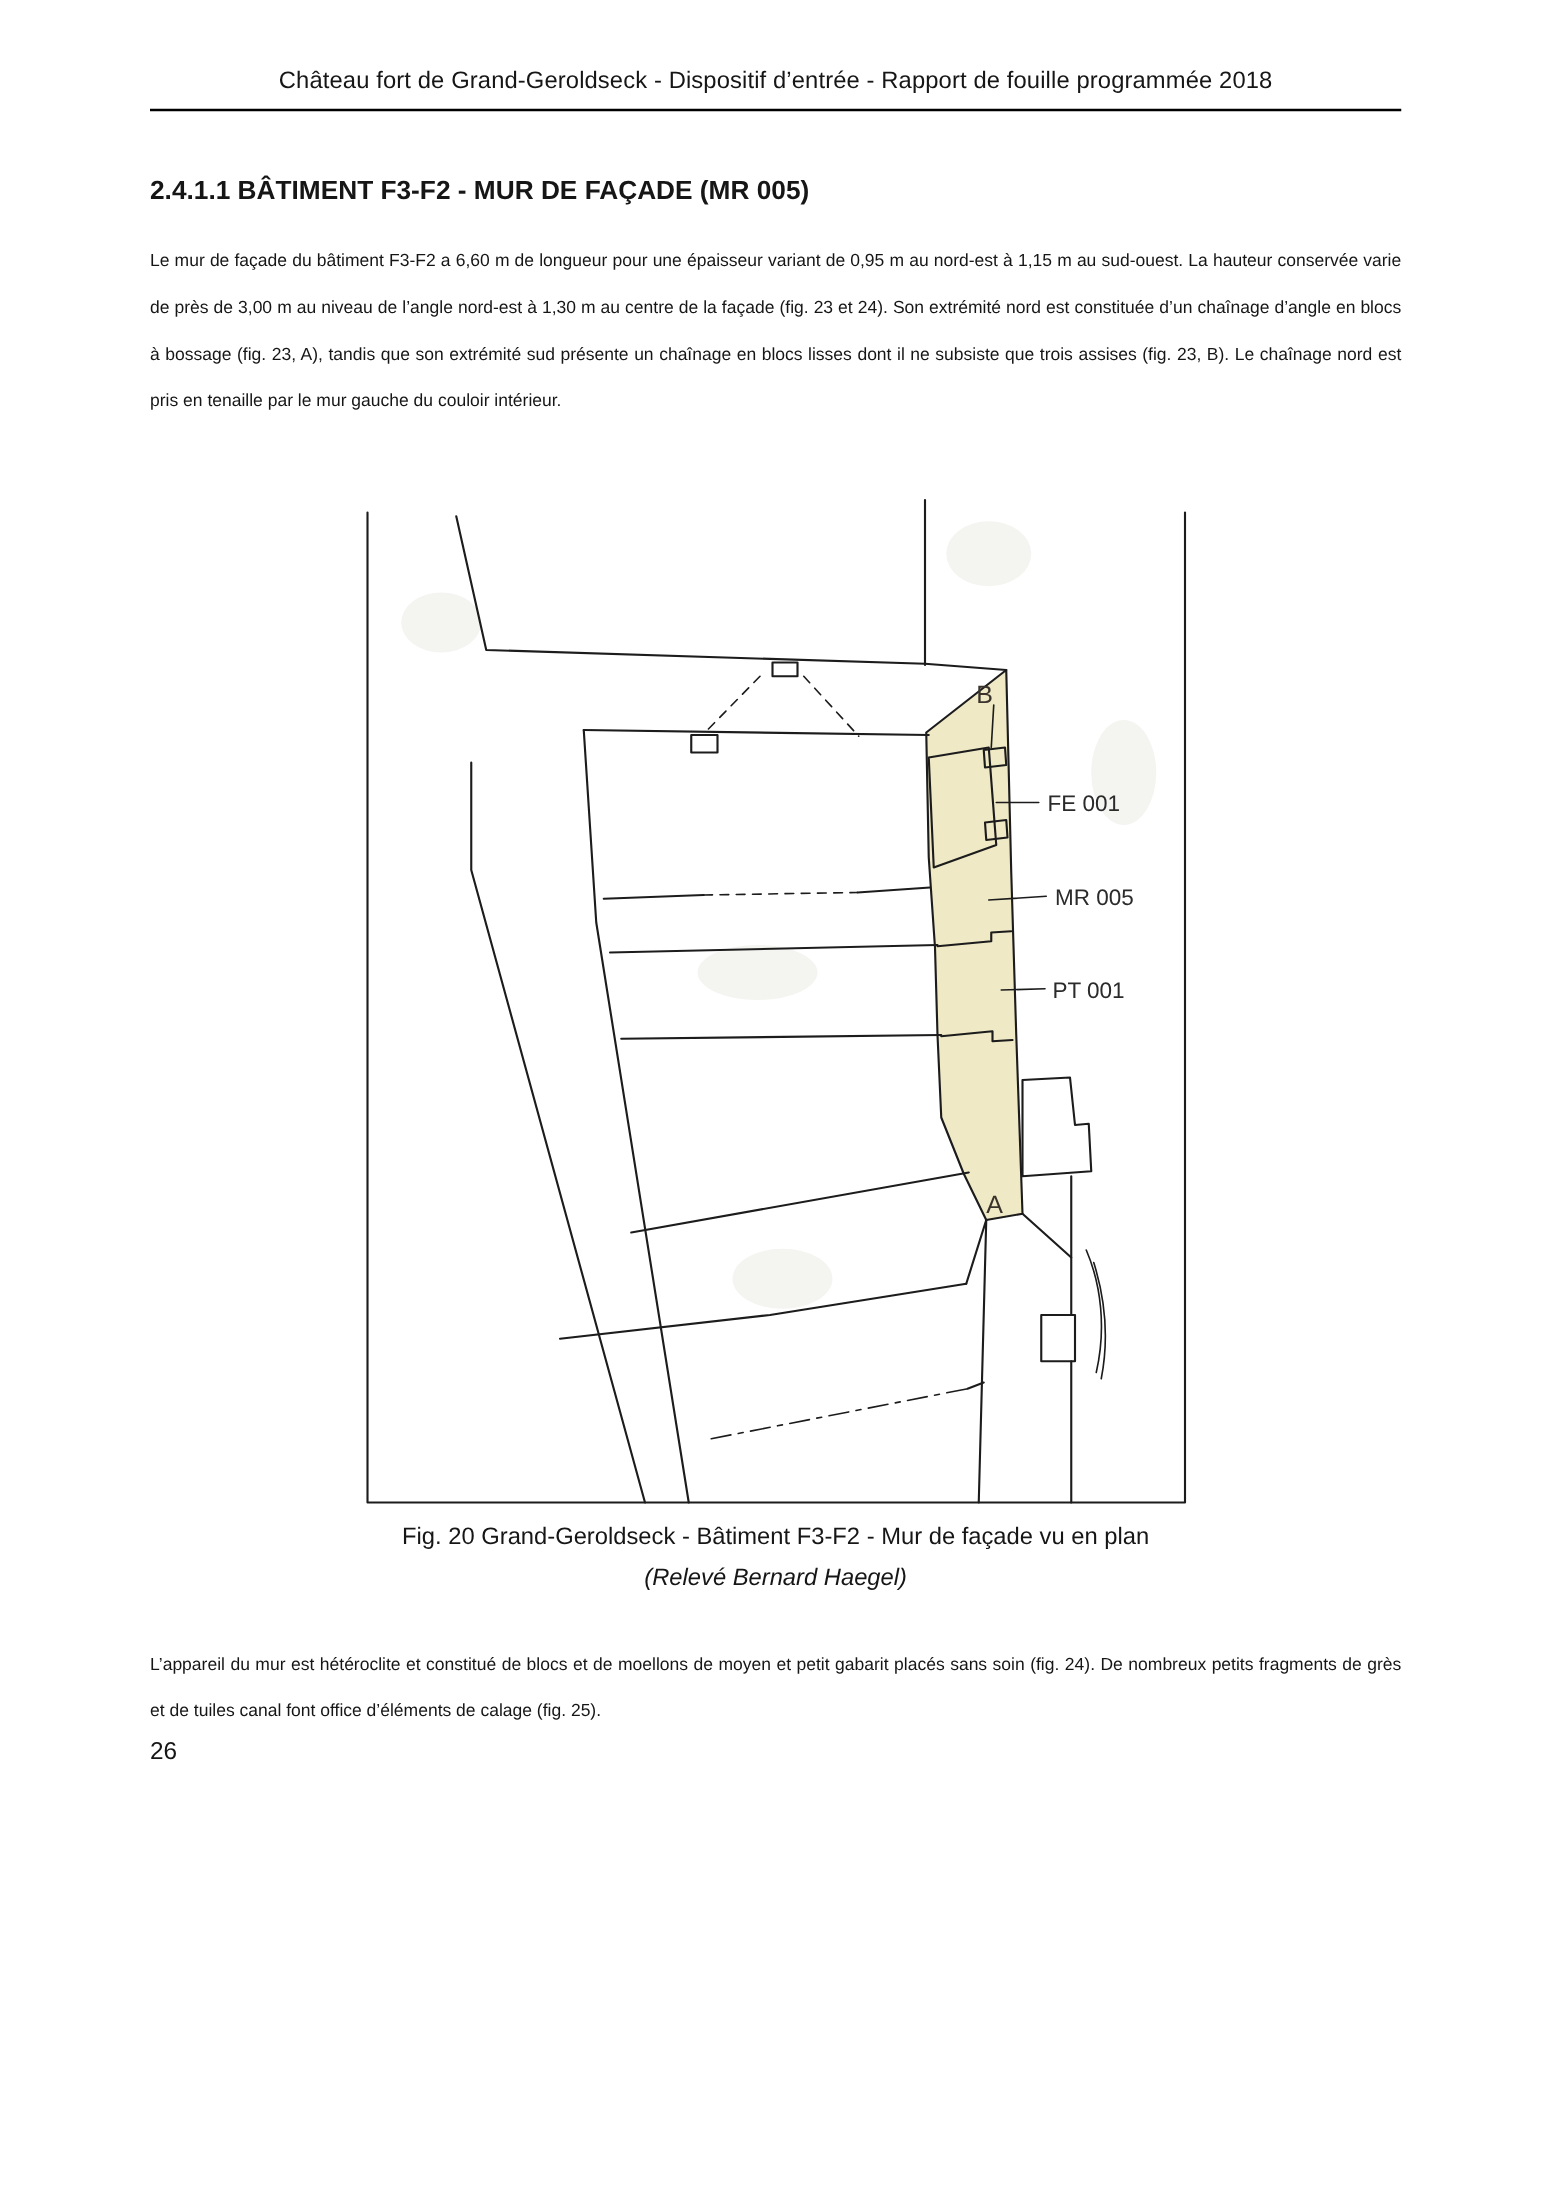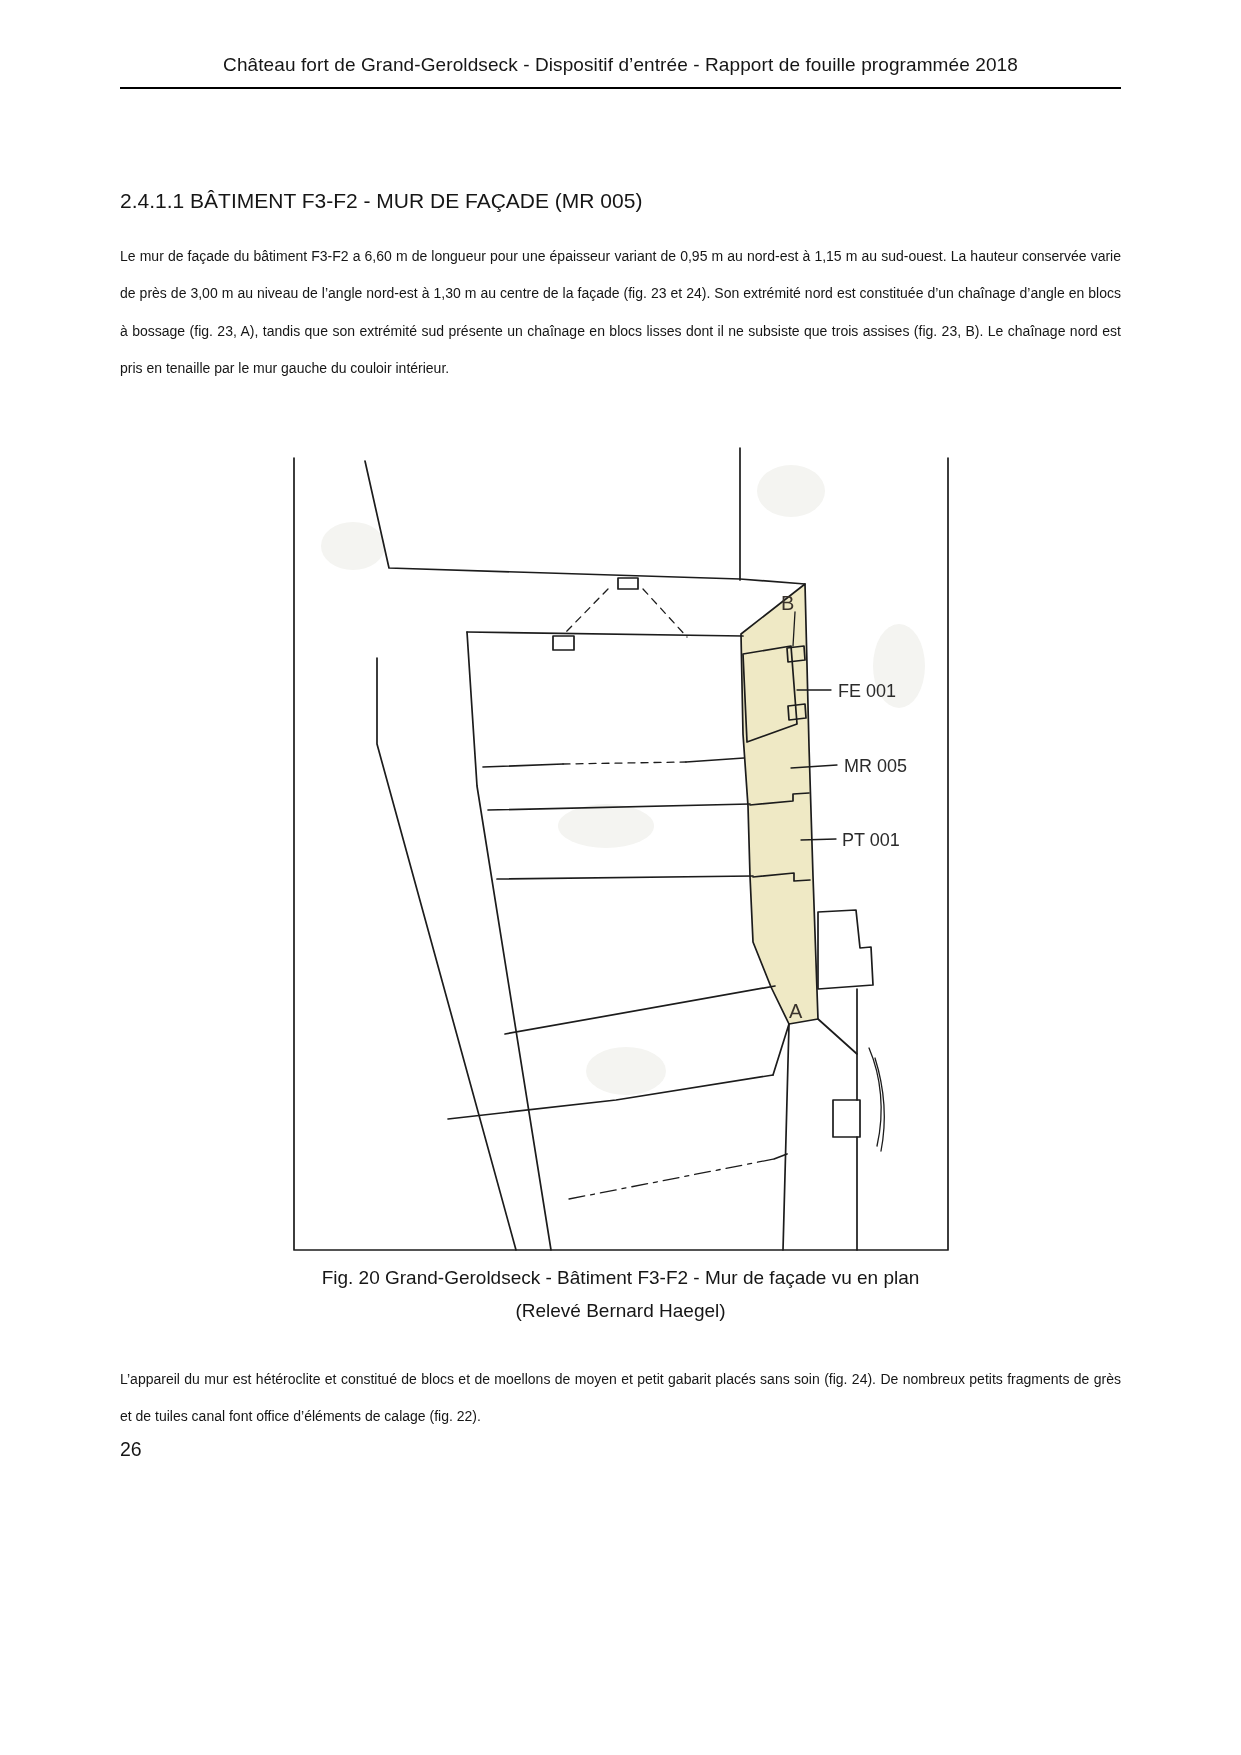--- a/index.html
+++ b/index.html
@@ -16,42 +16,42 @@
     margin-top:54px;
     text-align:center;
     font-size:19px;
     letter-spacing:0.1px;
   }
   .header-rule {
     border-bottom:2.5px solid #000;
     margin-top:11px;
   }
   .section-heading {
-    margin-top:100px;
+    margin-top:52px;
     font-size:21px;
-    font-weight:normal;
+    font-weight:bold;
   }
   p.body-par {
     font-size:14px;
     line-height:37.4px;
     text-align:justify;
     margin-top:25px;
   }
   .figure-wrap {
     width:660px;
     margin:18px auto 0;
   }
   .figure-wrap svg { display:block; }
   .caption {
     text-align:center;
     font-size:19px;
     line-height:33px;
     margin-top:9px;
   }
-  .caption .cap2 { }
+  .caption .cap2 { font-style:italic; }
   p.par-2 { margin-top:34px; }
   p.par-3 { margin-top:37px; }
   .page-number {
     font-size:19.5px;
     margin-top:3px;
   }
   
   .ln  { fill:none; stroke:#1c1c1c; stroke-width:1.7; stroke-linecap:round; stroke-linejoin:round; }
   .lnt { fill:none; stroke:#1c1c1c; stroke-width:1.3; stroke-linecap:round; }
   .dash  { stroke-dasharray:7 6; }
@@ -134,18 +134,18 @@
       <text class="plan-label" x="553" y="366">MR 005</text>
       <text class="plan-label" x="551" y="440">PT 001</text>
     </svg>
   </div>
 
   <div class="caption">
     <div class="cap1">Fig. 20 Grand-Geroldseck - Bâtiment F3-F2 - Mur de façade vu en plan</div>
     <div class="cap2">(Relevé Bernard Haegel)</div>
   </div>
 
-  <p class="body-par par-2">L’appareil du mur est hétéroclite et constitué de blocs et de moellons de moyen et petit gabarit placés sans soin (fig. 24). De nombreux petits fragments de grès et de tuiles canal font office d’éléments de calage (fig. 22).</p>
+  <p class="body-par par-2">L’appareil du mur est hétéroclite et constitué de blocs et de moellons de moyen et petit gabarit placés sans soin (fig. 24). De nombreux petits fragments de grès et de tuiles canal font office d’éléments de calage (fig. 25).</p>
 
 
   <div class="page-number">26</div>
 
 </div>
 
 </body></html>

